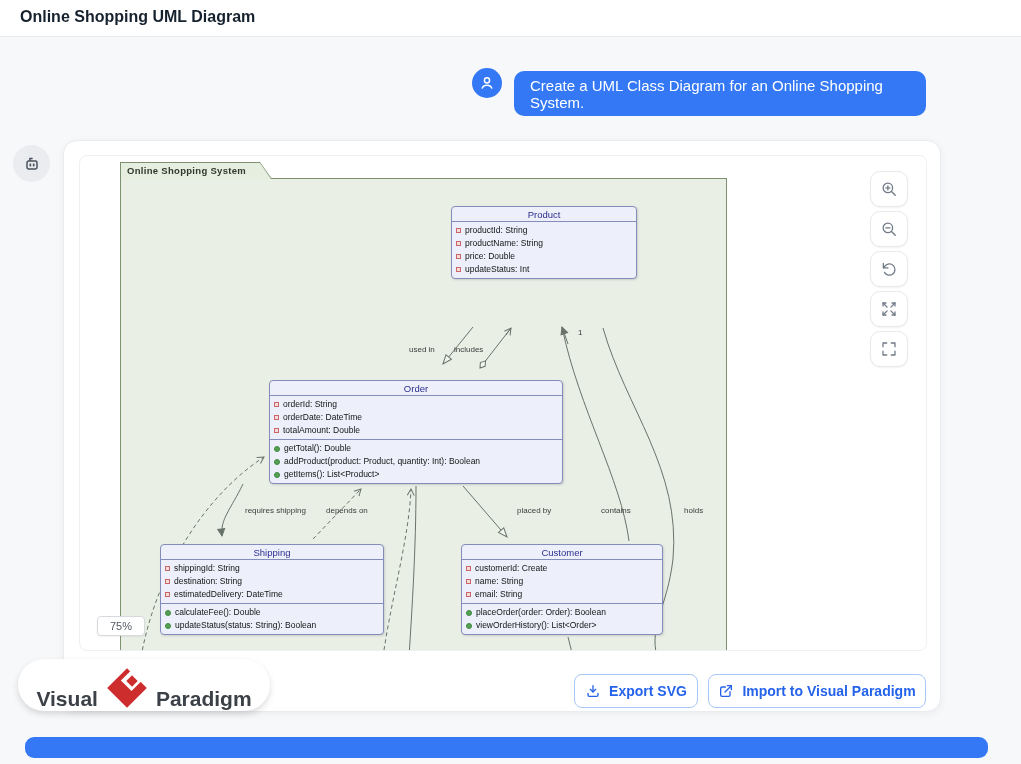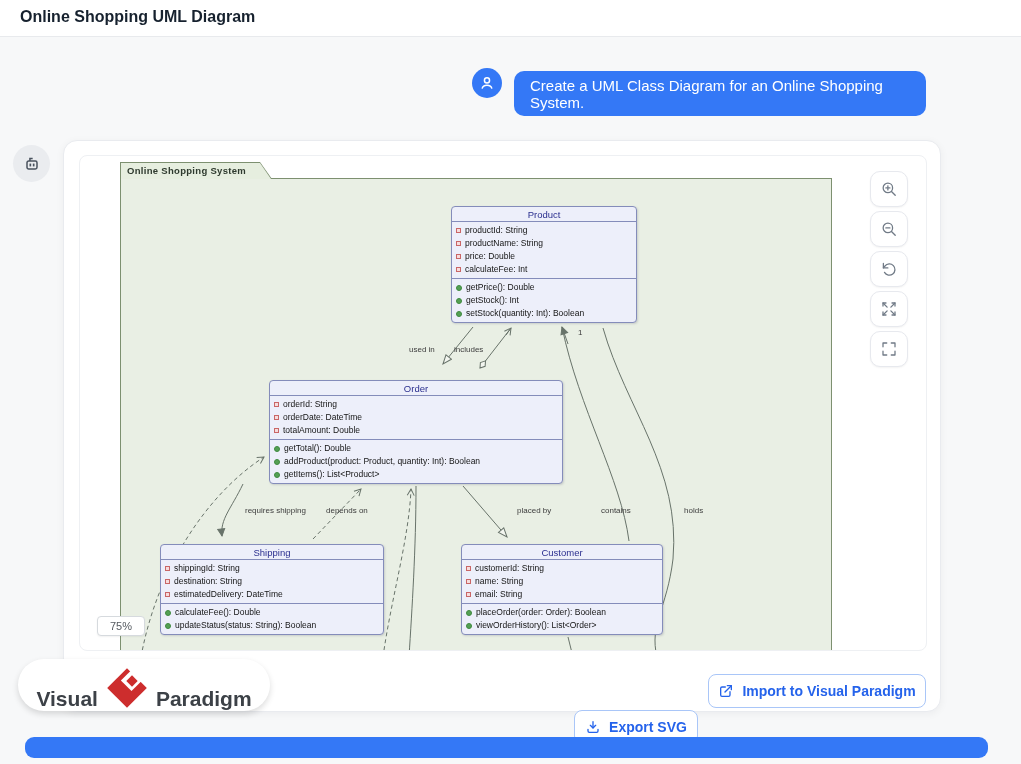--- a/index.html
+++ b/index.html
@@ -21,21 +21,21 @@
     background:#eaecef; display:flex; align-items:center; justify-content:center; z-index:4; color:#49525e; }
 
   
   .card { position:absolute; left:63px; top:140px; width:878px; height:572px; background:#fff;
     border:1px solid #e9ebef; border-radius:14px; box-shadow:0 2px 8px rgba(16,24,40,.05); }
 
   .canvas { position:absolute; left:15px; top:14px; width:848px; height:496px; background:#ffffff;
     border:1px solid #eef0f3; border-radius:8px; overflow:hidden; }
 
   
-  .package { position:absolute; left:40px; top:22px; width:712px; height:478px; background:#e9efe4; border:1px solid #7d9070;padding-left:34px; }
+  .package { position:absolute; left:40px; top:22px; width:607px; height:478px; background:#e9efe4; border:1px solid #7d9070;padding-left:34px; }
   .pkg-tab { position:absolute; left:-1px; top:-17px; width:152px; height:17px;
     background:#7d9070; clip-path:polygon(0 0, calc(100% - 12px) 0, 100% 100%, 0 100%); }
   .pkg-tab-inner { position:absolute; left:1px; top:1px; right:1px; bottom:0; background:#e6eedf;
     clip-path:polygon(0 0, calc(100% - 11px) 0, 100% 100%, 0 100%);
     font-size:9.5px; font-weight:700; color:#2e3a2e; line-height:16px; padding-left:6px; letter-spacing:.3px; }
 
   .edges { position:absolute; left:0; top:0; width:607px; height:478px; pointer-events:none; }
   .elabel { position:absolute; font-size:8px; color:#3c3c3c; white-space:nowrap; pointer-events:none; }
 
   
@@ -175,35 +175,21 @@
           <div class="row">
               <span class="sq"></span>
               <span>productName: String</span>
             </div>
           <div class="row">
               <span class="sq"></span>
               <span>price: Double</span>
             </div>
           <div class="row">
               <span class="sq"></span>
-              <span>calculateFee: Int</span>
-            </div>
-        </div>
-        <div class="sec">
-          <div class="row">
-              <span class="dot"></span>
-              <span>getPrice(): Double</span>
-            </div>
-          <div class="row">
-              <span class="dot"></span>
-              <span>getStock(): Int</span>
-            </div>
-          <div class="row">
-              <span class="dot"></span>
-              <span>setStock(quantity: Int): Boolean</span>
+              <span>updateStatus: Int</span>
             </div>
         </div>
       </div>
 
       <div class="cls" style="left:148px; top:201px; width:294px;">
         <div class="title">Order</div>
         <div class="sec">
           <div class="row">
               <span class="sq"></span>
               <span>orderId: String</span>
@@ -259,21 +245,21 @@
               <span>updateStatus(status: String): Boolean</span>
             </div>
         </div>
       </div>
 
       <div class="cls" style="left:340px; top:365px; width:202px;">
         <div class="title">Customer</div>
         <div class="sec">
           <div class="row">
               <span class="sq"></span>
-              <span>customerId: String</span>
+              <span>customerId: Create</span>
             </div>
           <div class="row">
               <span class="sq"></span>
               <span>name: String</span>
             </div>
           <div class="row">
               <span class="sq"></span>
               <span>email: String</span>
             </div>
         </div>
@@ -338,21 +324,21 @@
     <span>
       <svg class="ic" width="18" height="18" viewBox="0 0 24 24" fill="none" stroke="currentColor" stroke-width="1.7" stroke-linecap="round" stroke-linejoin="round">
         <polyline points="4,9 4,4 9,4"></polyline>
           <polyline points="15,4 20,4 20,9"></polyline>
         <polyline points="20,15 20,20 15,20"></polyline>
           <polyline points="9,20 4,20 4,15"></polyline>
       </svg>
     </span>
   </div>
 
-  <div class="fbtn" style="left:510px; width:124px;margin-top:36px;">
+  <div class="fbtn" style="left:510px; width:124px;">
     <span>
       <svg class="ic" width="16" height="16" viewBox="0 0 24 24" fill="none" stroke="currentColor" stroke-width="2" stroke-linecap="round" stroke-linejoin="round">
         <line x1="12" y1="4" x2="12" y2="13"></line>
           <polyline points="8,9.5 12,13.5 16,9.5"></polyline>
         <path d="M4.5,15.5 v2.5 a2,2 0 0 0 2,2 h11 a2,2 0 0 0 2,-2 v-2.5"></path>
       </svg>
     </span>
     <span>Export SVG</span>
   </div>
   <div class="fbtn" style="left:644px; width:218px;">

